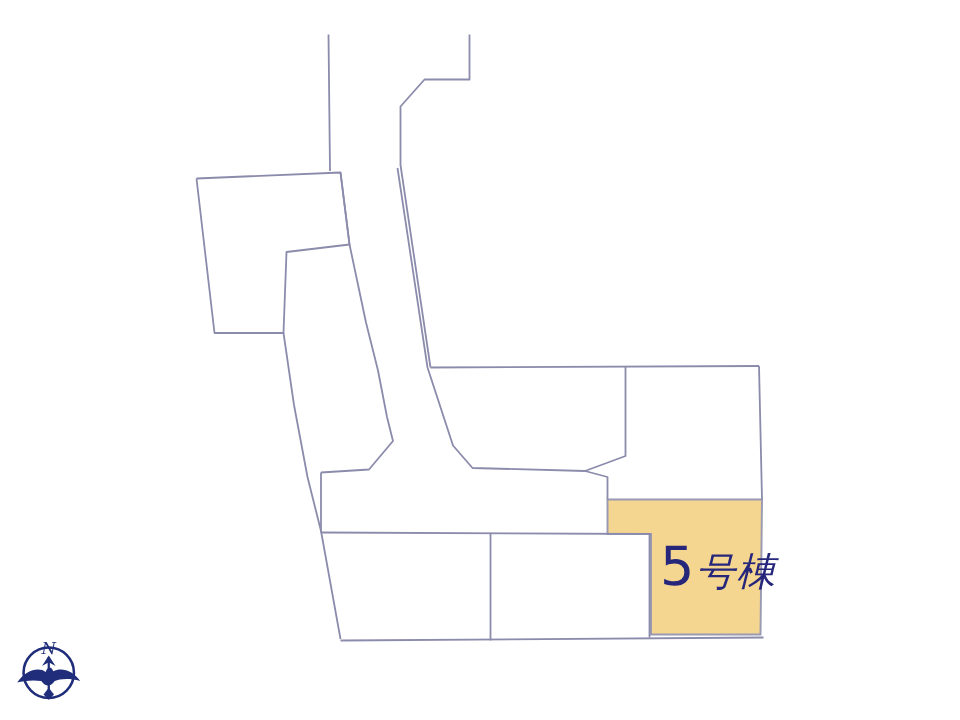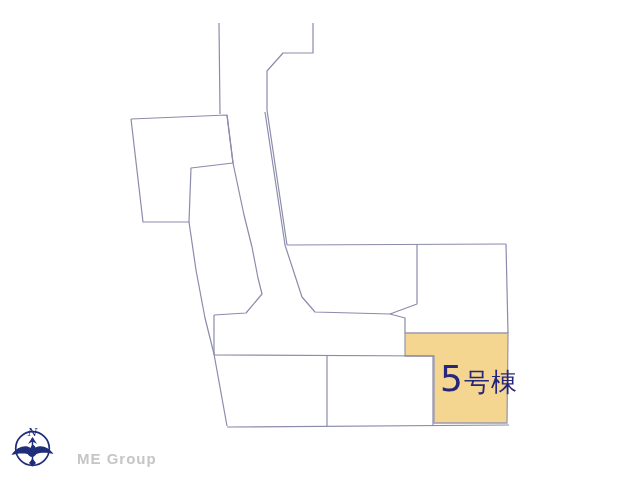--- a/index.html
+++ b/index.html
@@ -34,20 +34,21 @@
   }
   .parcel-label .num {
     font-size: 36px;
     line-height: 1;
     letter-spacing: 1px;
   }
   .parcel-label .suffix {
     font-size: 26px;
     line-height: 1;
     letter-spacing: 1px;
+    font-style: italic;
   }
   .logo-text {
     position: absolute;
     left: 77px;
     top: 450px;
     font-size: 15px;
     font-weight: 600;
     letter-spacing: 1px;
     color: #c6c6c6;
     font-family: "Liberation Sans", sans-serif;
@@ -90,15 +91,14 @@
                C 33.5,458 30.5,458 27.5,454 C 21.5,453 15.5,454 11.5,455 Z" fill="#1f2d7a"></path>
       <polygon points="32.5,458.5 29,463 32.5,466.5 36,463" fill="#1f2d7a"></polygon>
     </g>
   </svg>
 
   <div class="parcel-label" style="color: rgb(38, 38, 123);">
     <span class="num">5</span>
       <span class="suffix">号棟</span>
   </div>
 
-  <div class="logo-text" style="color: rgb(198, 198, 198);">ME Group</div>
 
 </div>
 
 </body></html>

